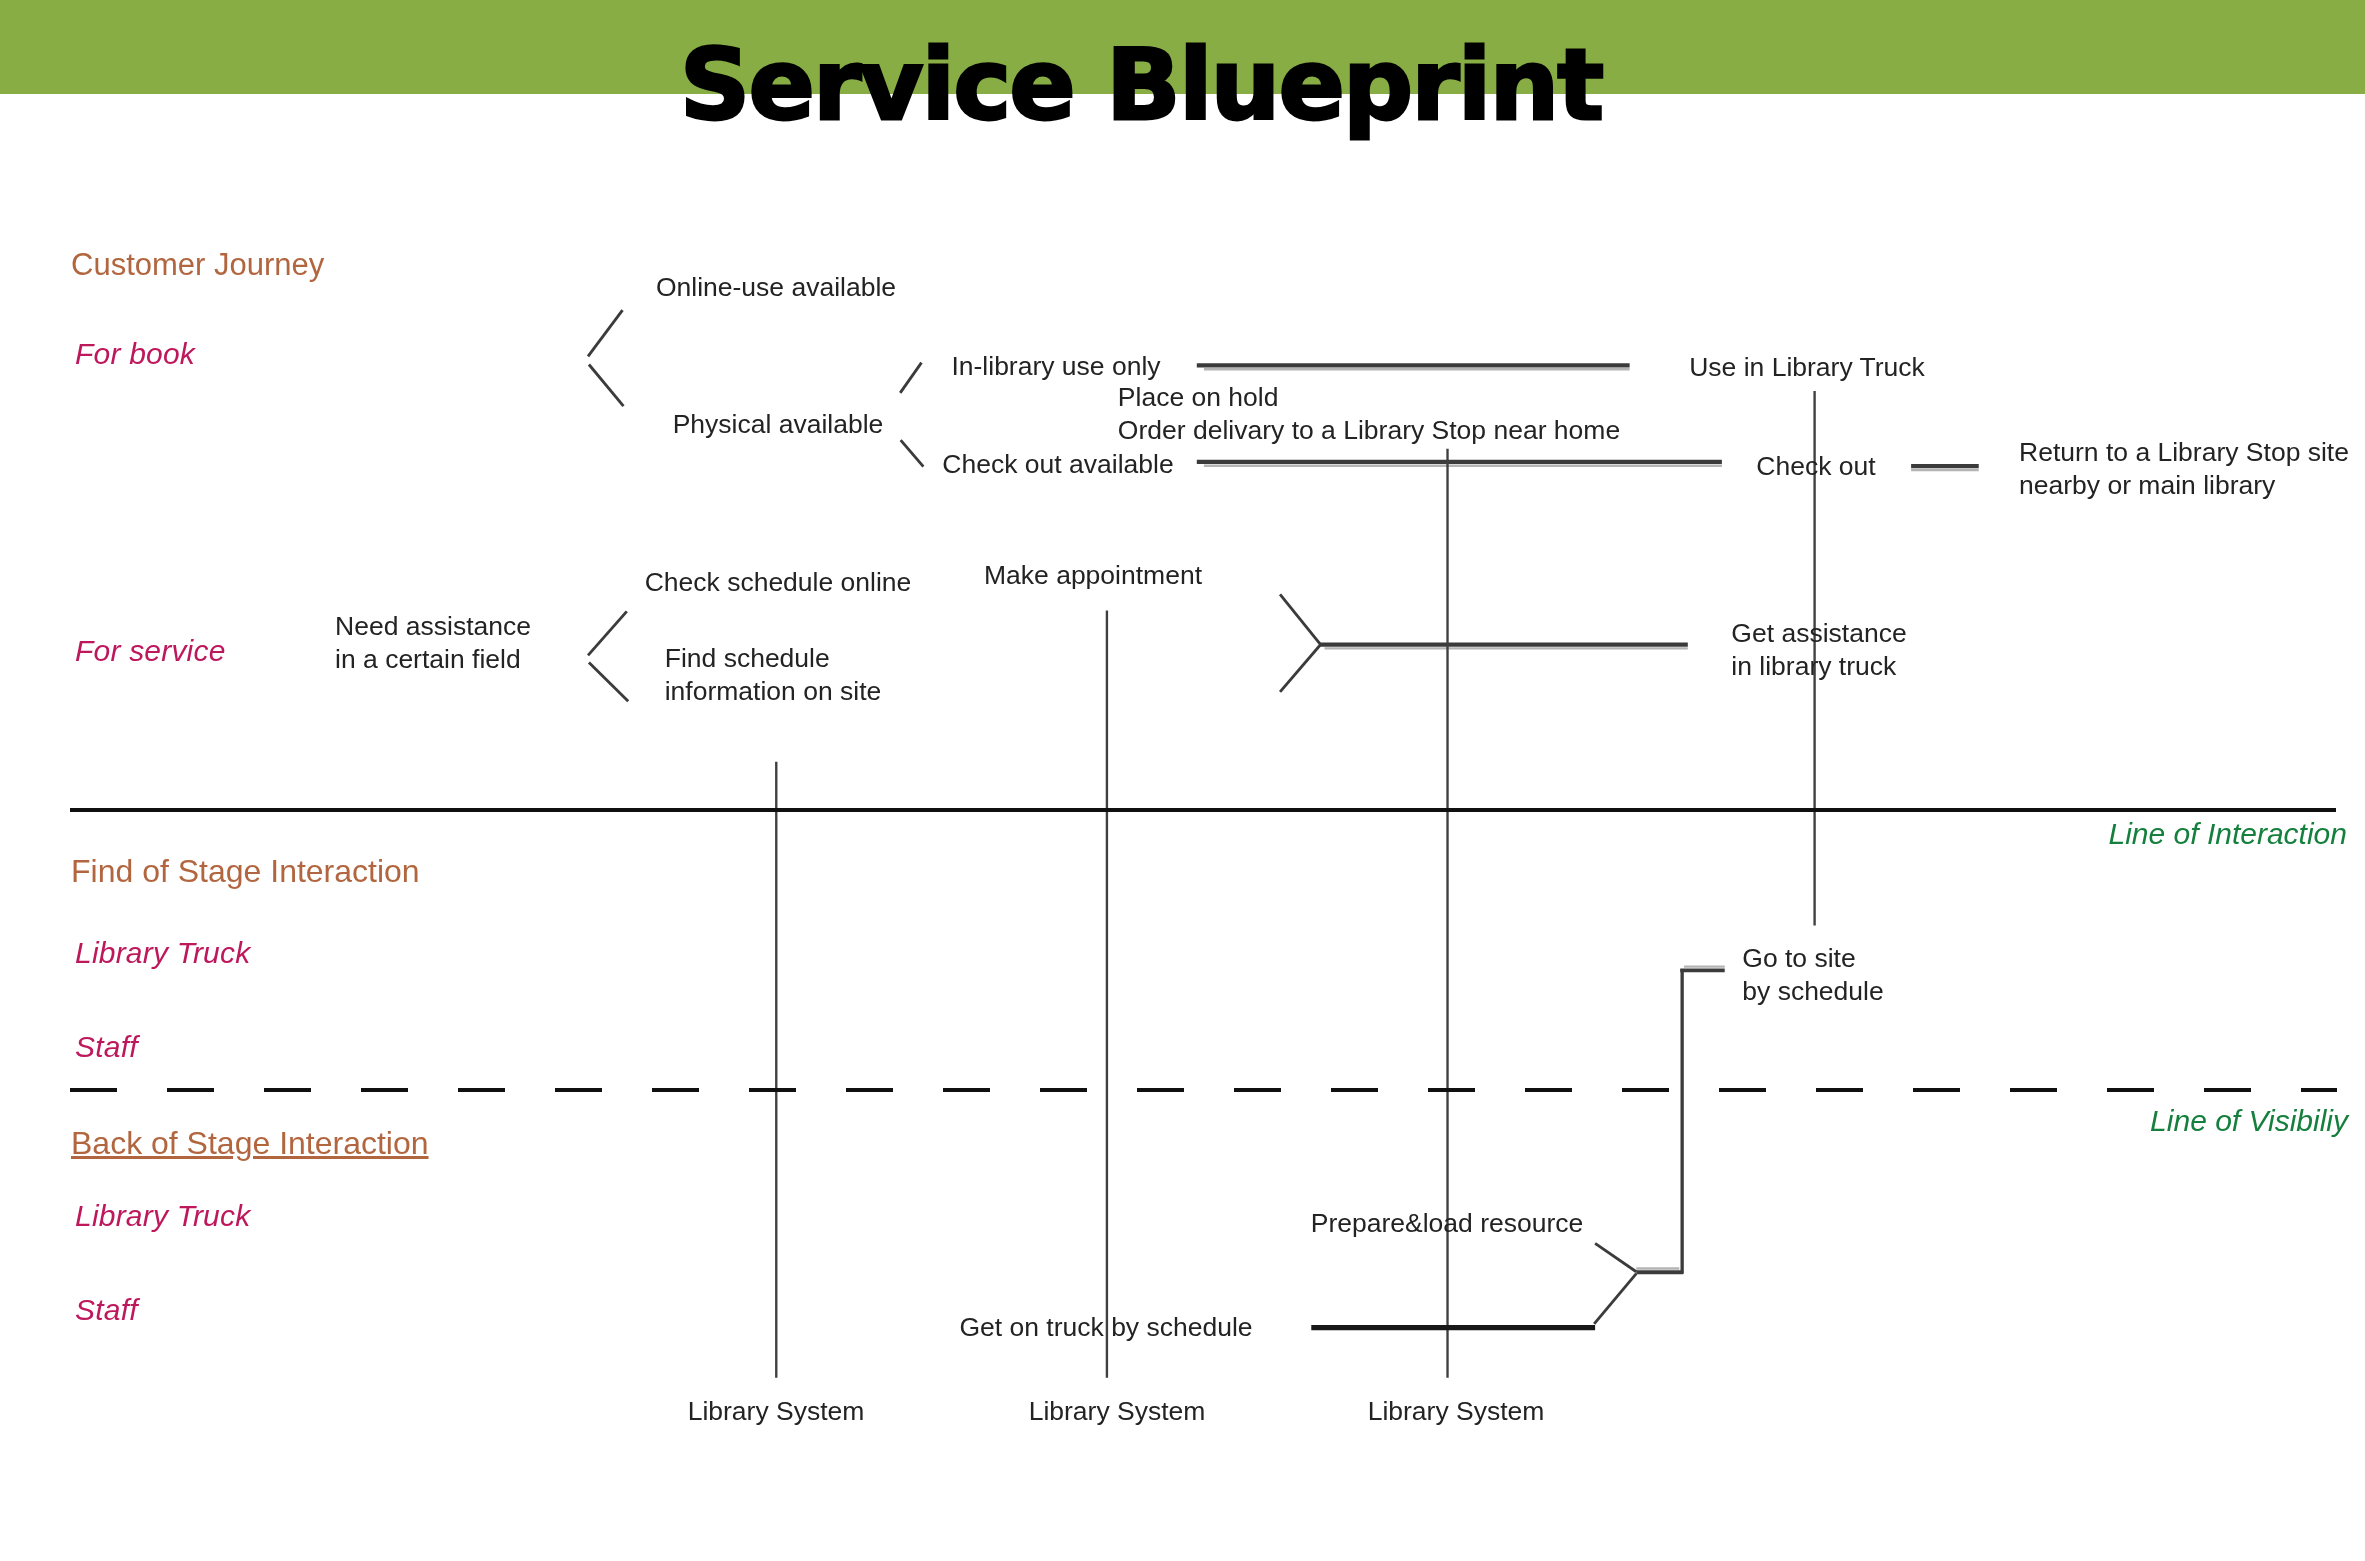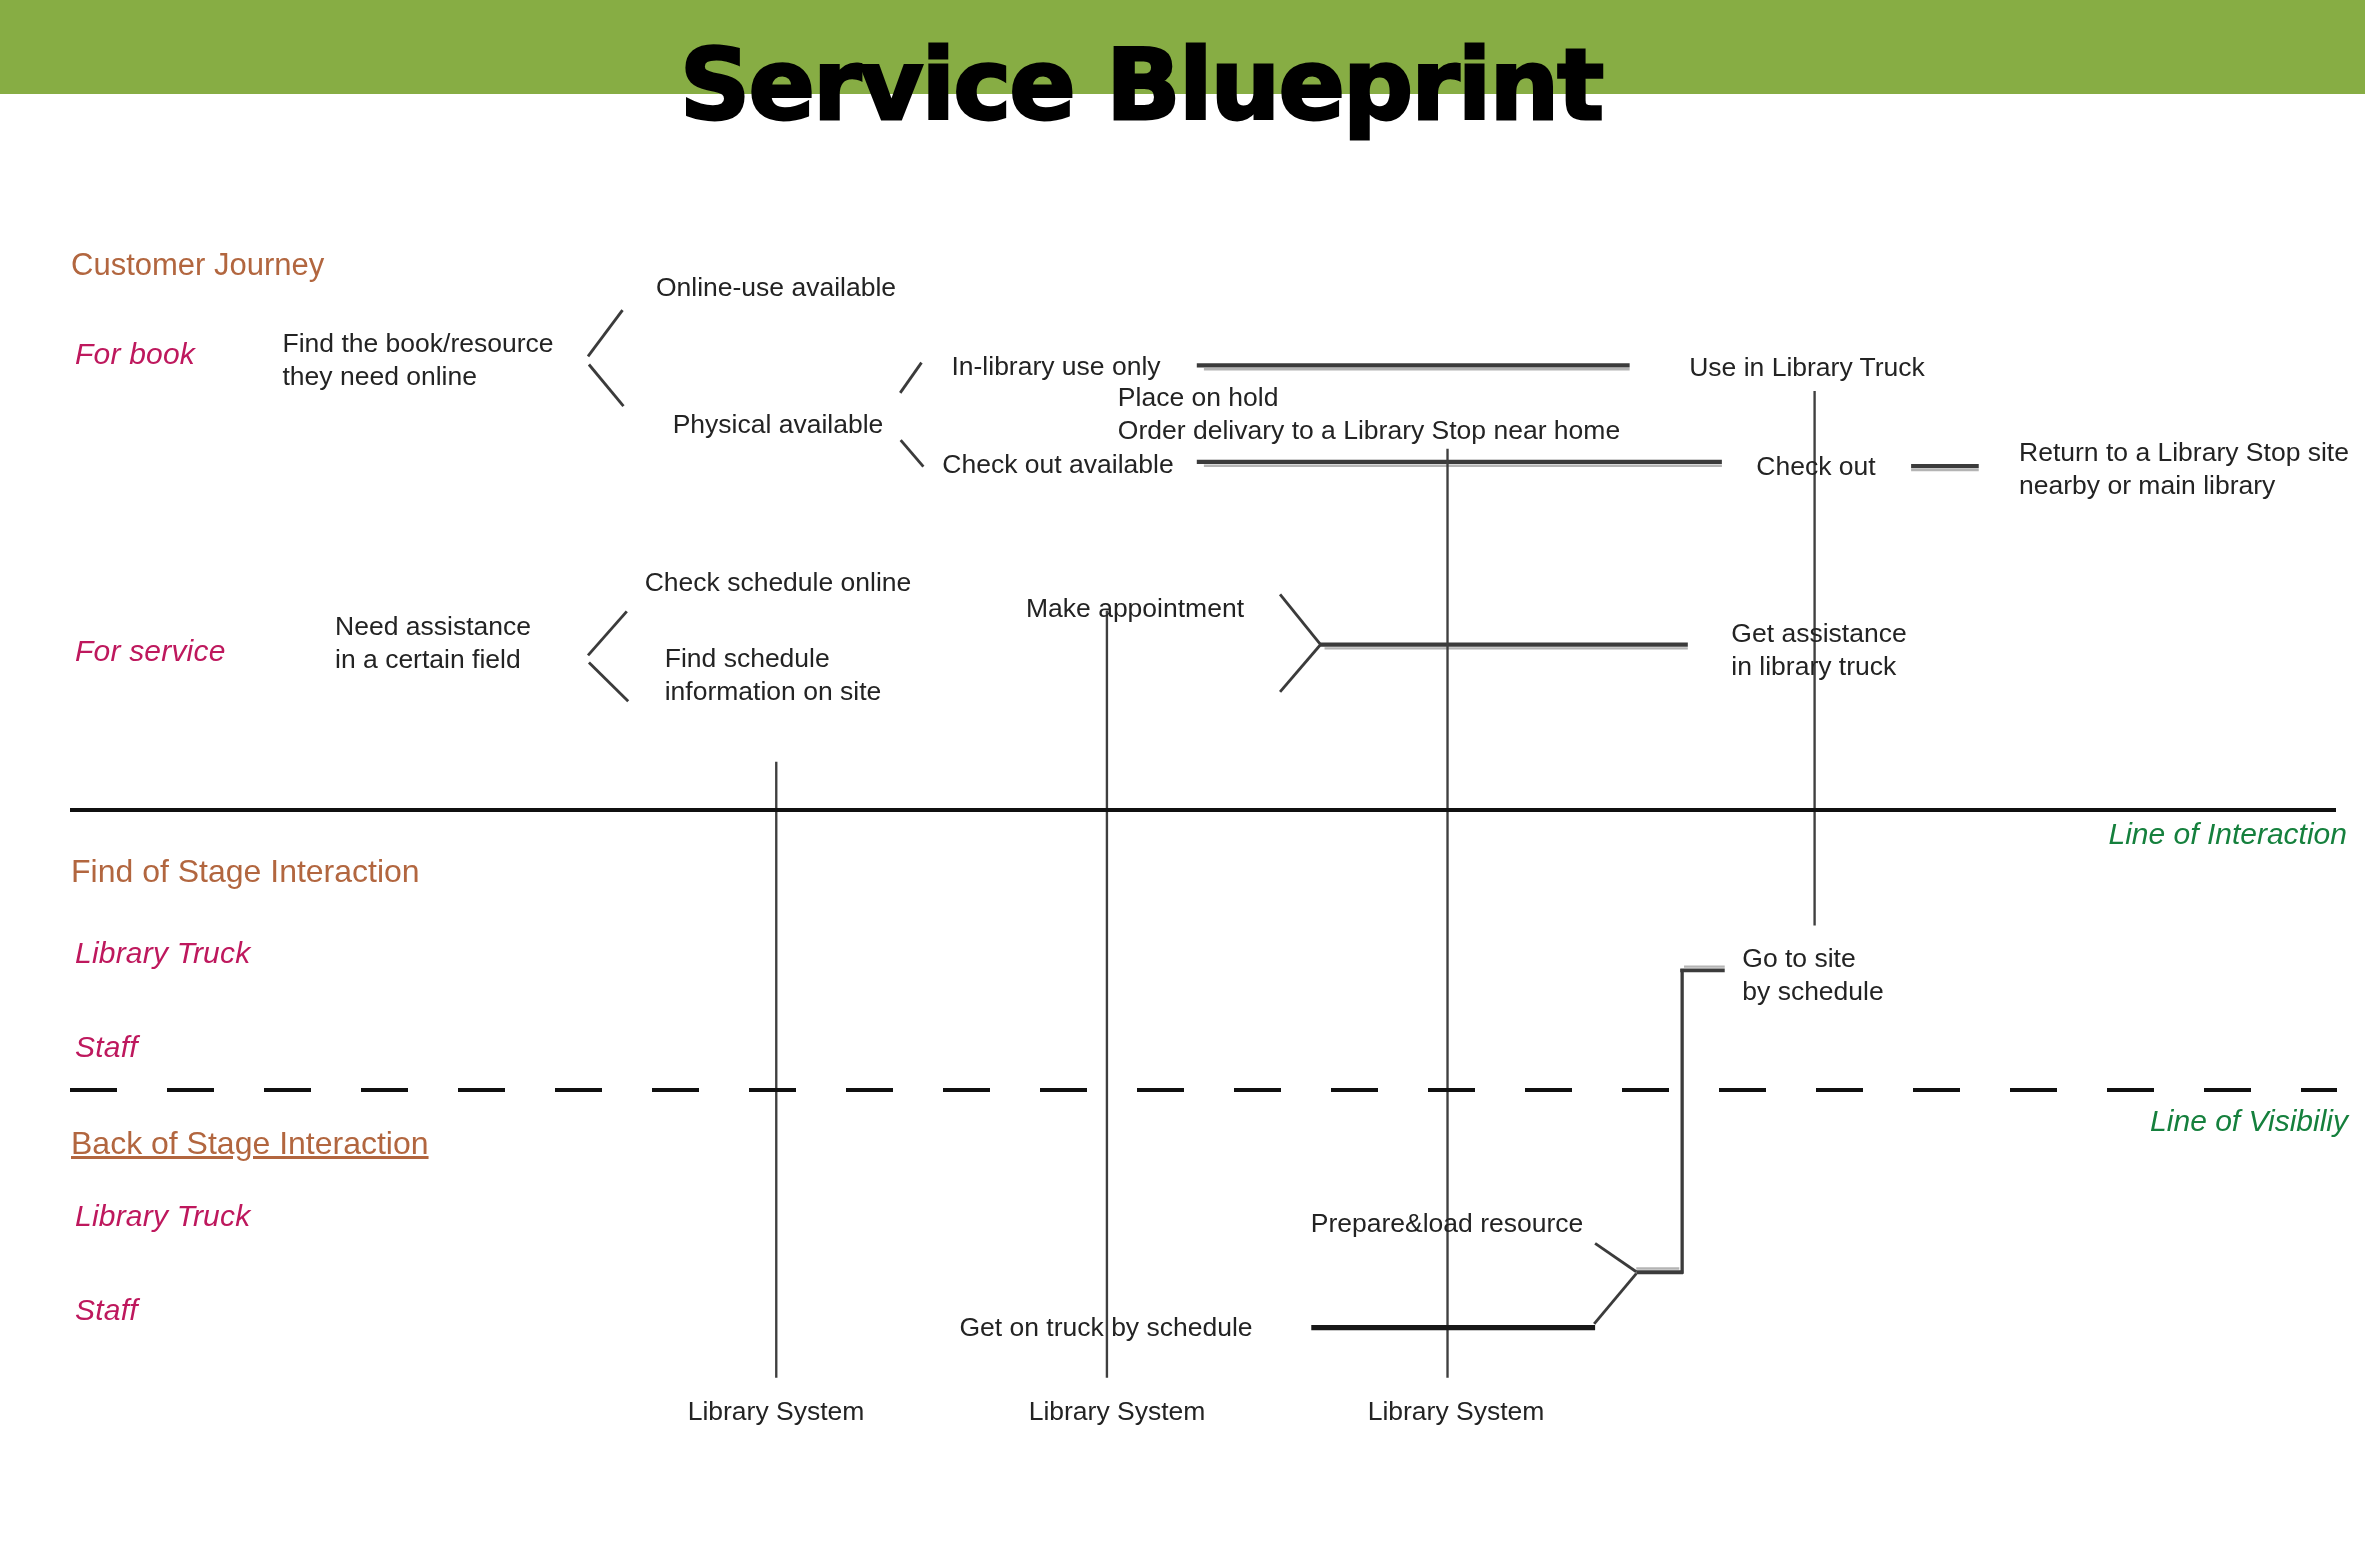--- a/index.html
+++ b/index.html
@@ -131,39 +131,37 @@
   <div class="sectionlabel" style="left:71px;top:853px;">Find of Stage Interaction</div>
   <div class="sectionlabel" style="left:71px;top:1125px;text-decoration:underline;">Back of Stage Interaction</div>
 
   <div class="rowlabel" style="left:75px;top:337px;">For book</div>
   <div class="rowlabel" style="left:75px;top:634px;">For service</div>
   <div class="rowlabel" style="left:75px;top:936px;">Library Truck</div>
   <div class="rowlabel" style="left:75px;top:1030px;">Staff</div>
   <div class="rowlabel" style="left:75px;top:1199px;">Library Truck</div>
   <div class="rowlabel" style="left:75px;top:1293px;">Staff</div>
 
-  <div class="node center" style="left:418px;top:327px;">Find the book/resource
-they need online</div>
   <div class="node center" style="left:776px;top:271px;">Online-use available</div>
   <div class="node center" style="left:778px;top:408px;">Physical available</div>
   <div class="node center" style="left:1056px;top:350px;">In-library use only</div>
   <div class="node center" style="left:1369px;top:381px;">Place on hold
 Order delivary to a Library Stop near home</div>
   <div class="node center" style="left:1058px;top:448px;">Check out available</div>
   <div class="node center" style="left:1807px;top:351px;">Use in Library Truck</div>
   <div class="node center" style="left:1816px;top:450px;">Check out</div>
   <div class="node center" style="left:2184px;top:436px;">Return to a Library Stop site
 nearby or main library</div>
 
   <div class="node center" style="left:433px;top:610px;">Need assistance
 in a certain field</div>
   <div class="node center" style="left:778px;top:566px;">Check schedule online</div>
   <div class="node center" style="left:773px;top:642px;">Find schedule
 information on site</div>
-  <div class="node center" style="left:1093px;top:592px;margin-left:42px;">Make appointment</div>
+  <div class="node center" style="left:1093px;top:559px;">Make appointment</div>
   <div class="node center" style="left:1819px;top:617px;">Get assistance
 in library truck</div>
 
   <div class="node center" style="left:1813px;top:942px;">Go to site
 by schedule</div>
 
   <div class="node center" style="left:1447px;top:1207px;">Prepare&amp;load resource</div>
   <div class="node center" style="left:1106px;top:1311px;">Get on truck by schedule</div>
 
   <div class="node center" style="left:776px;top:1395px;">Library System</div>

